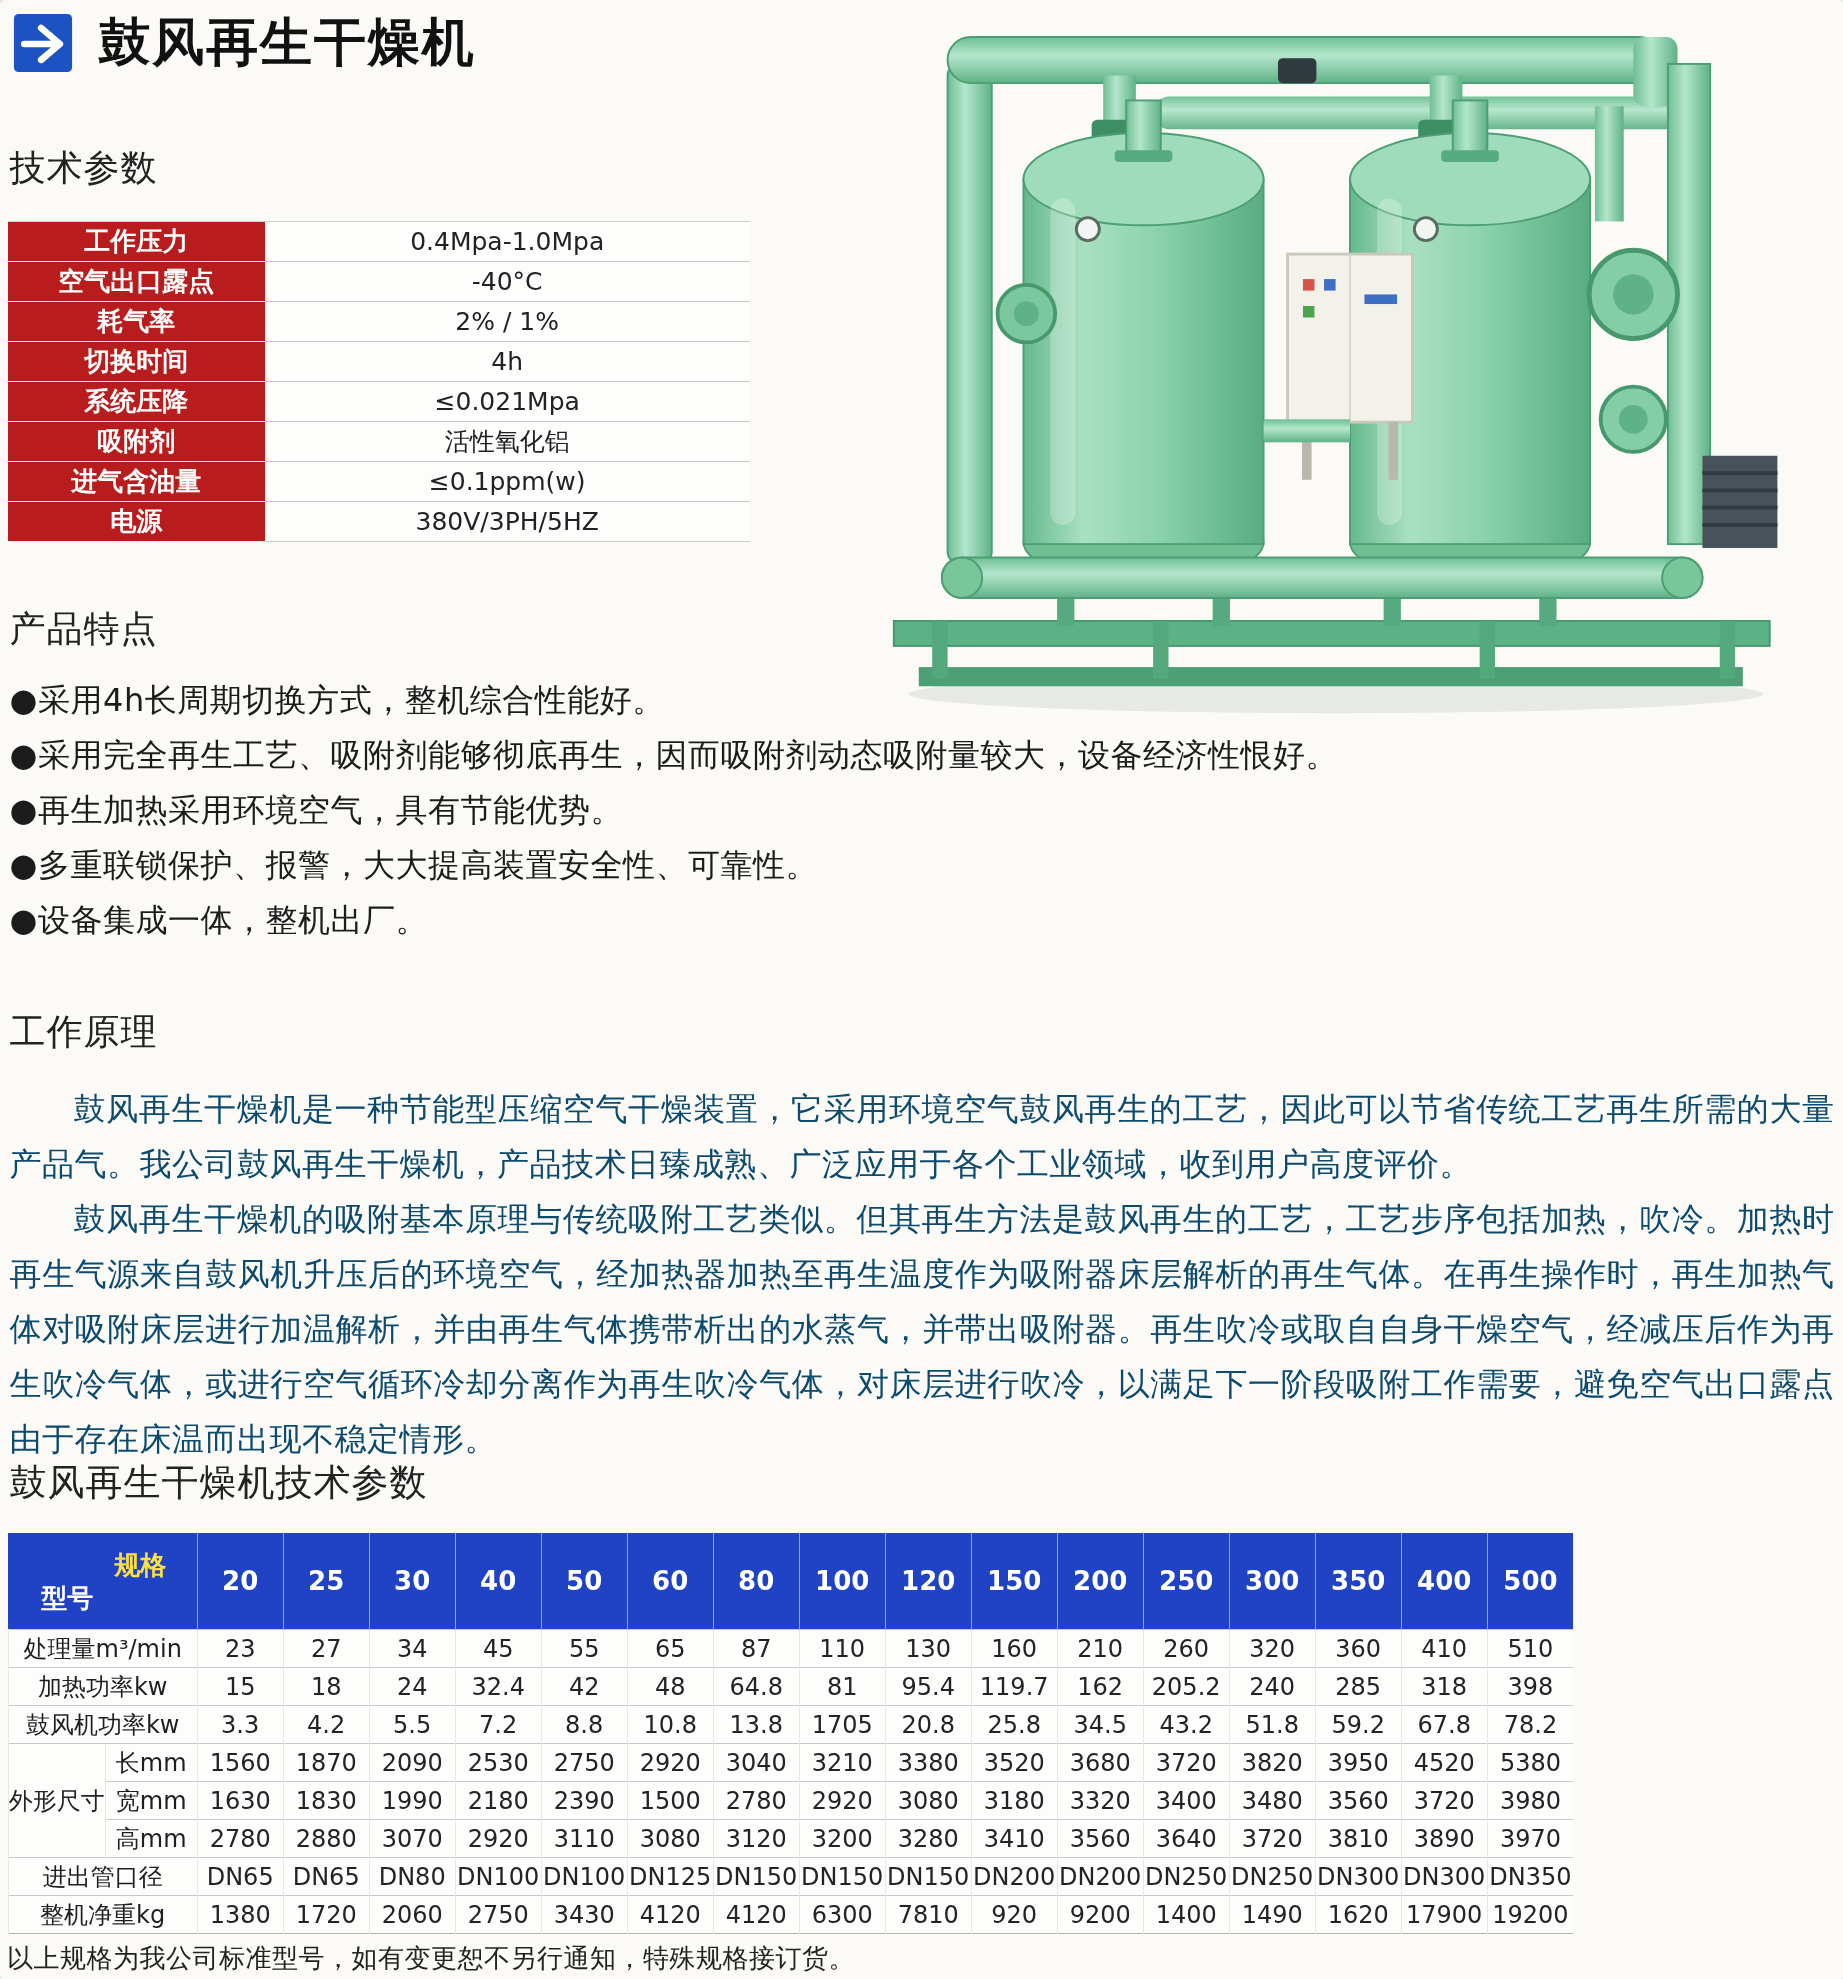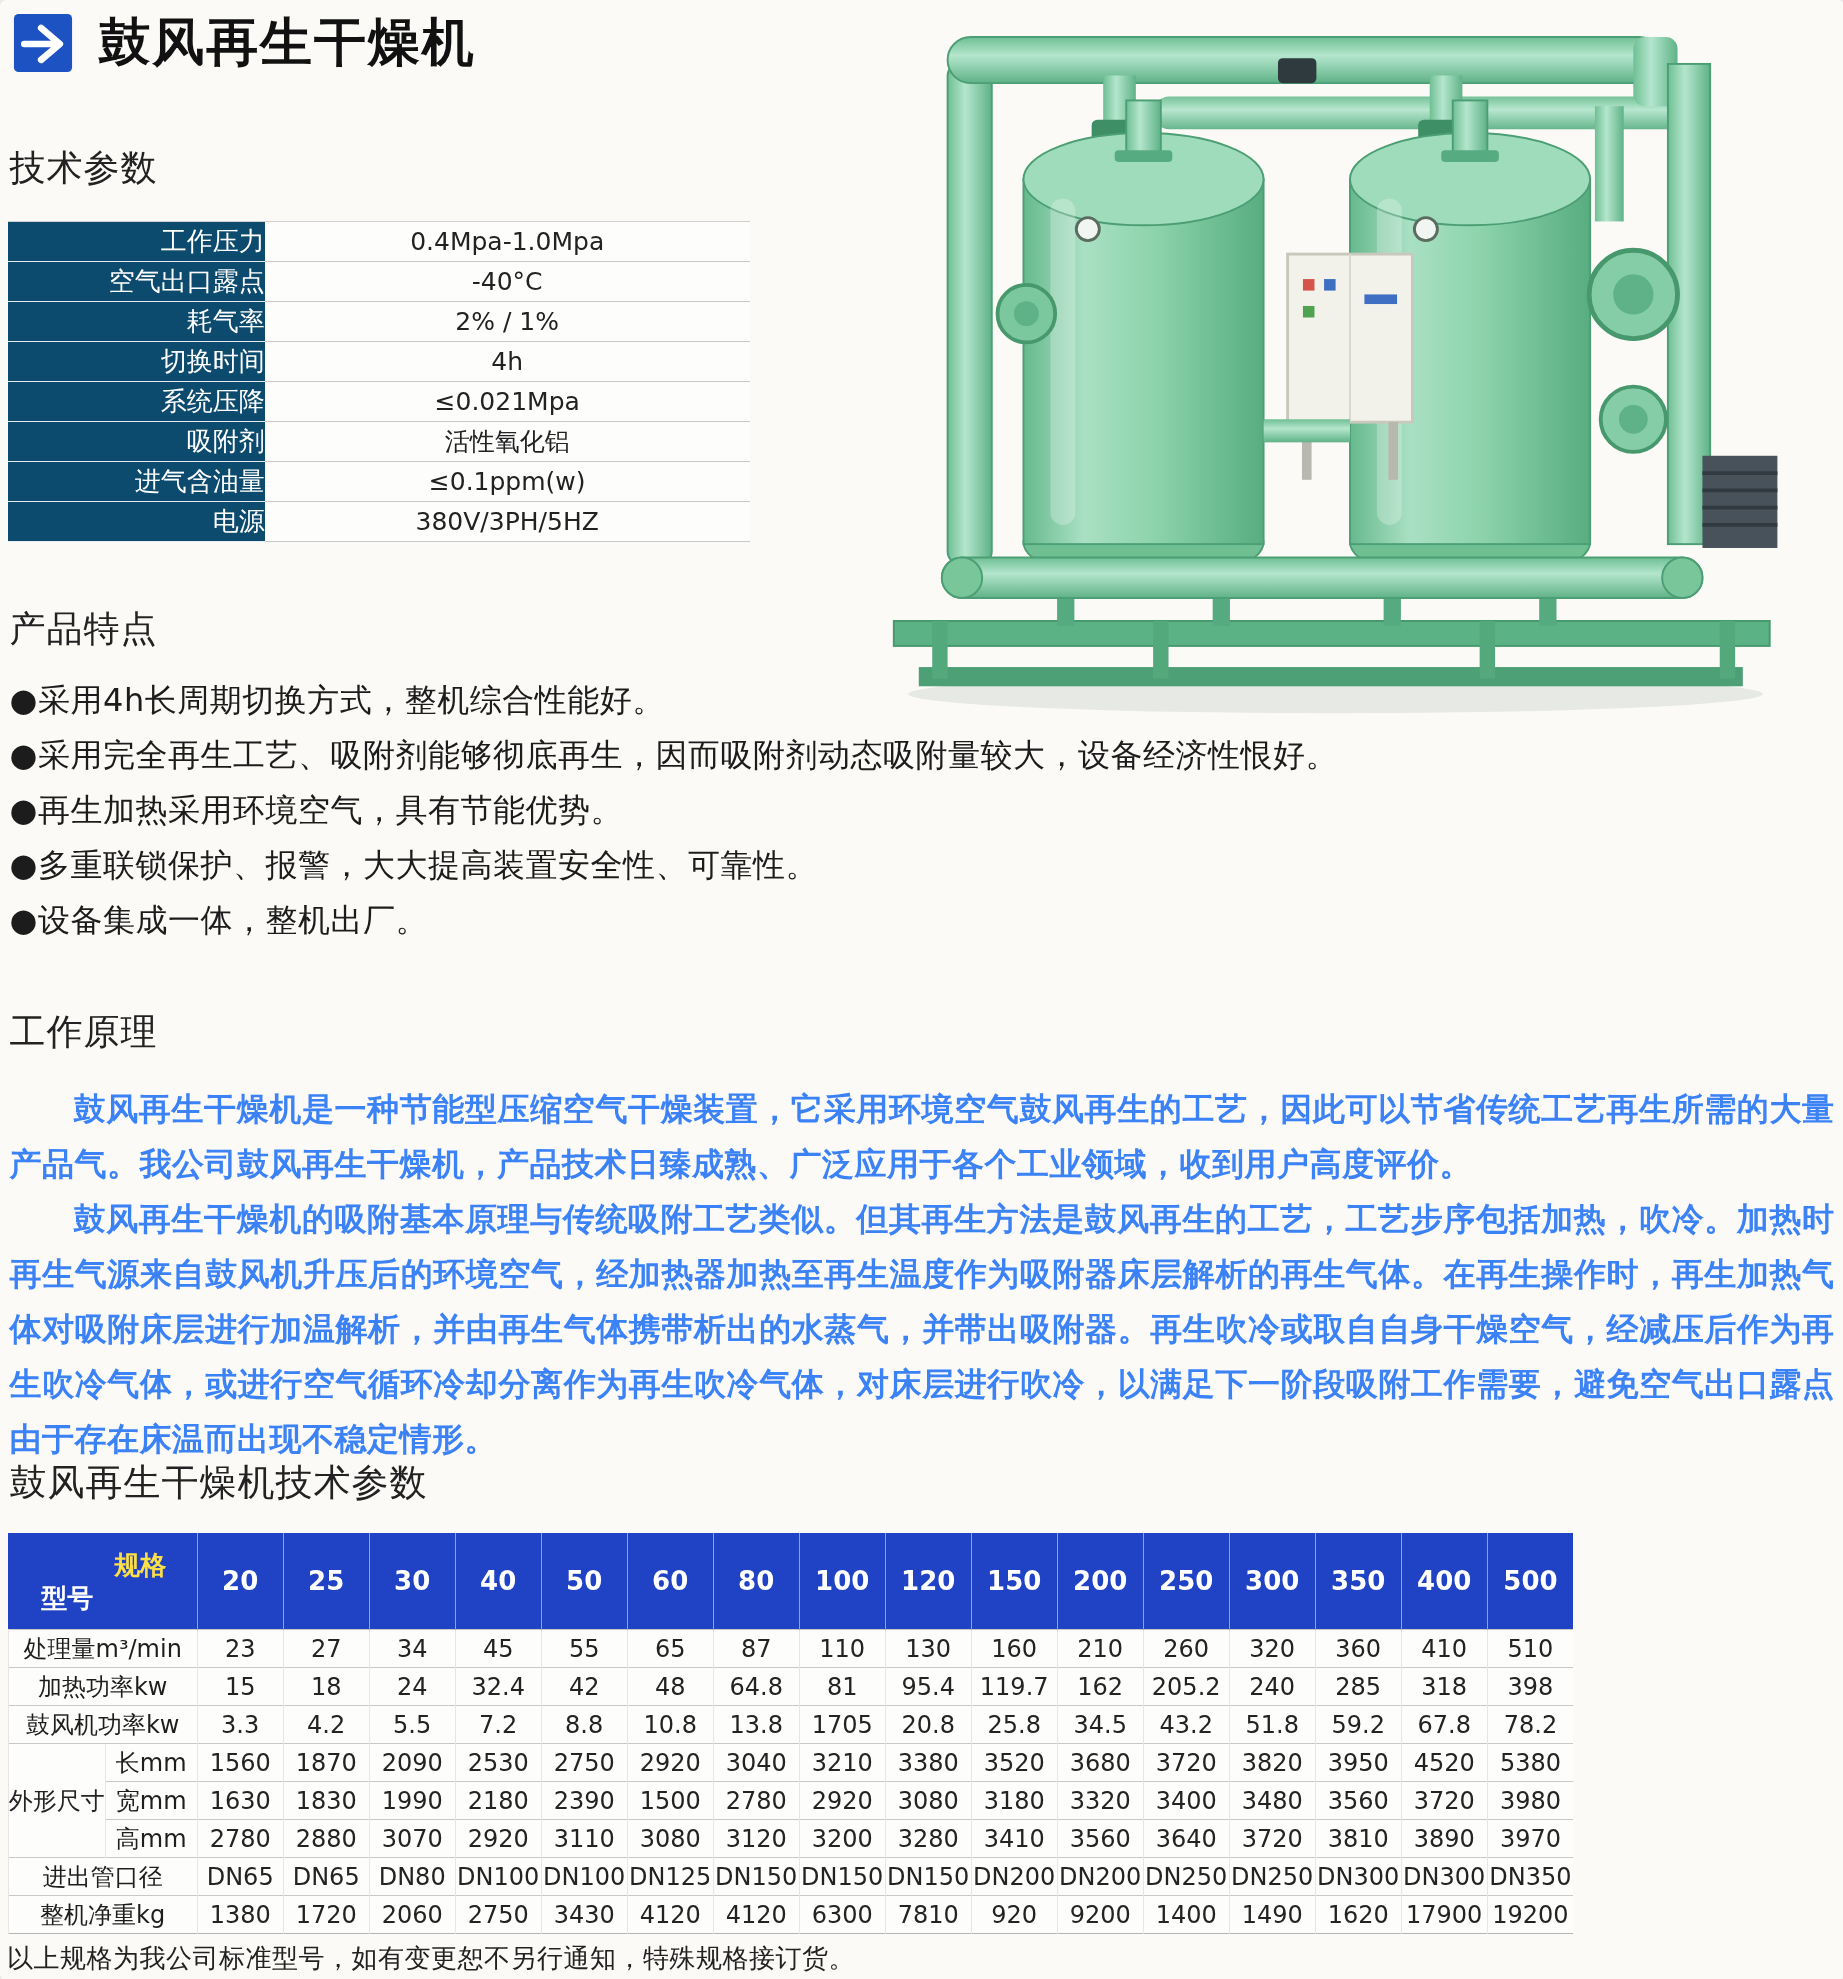--- a/index.html
+++ b/index.html
@@ -14,27 +14,27 @@
   .page-title{font-size:52px;font-weight:700;letter-spacing:1.9px;color:#111;}
   
   .sec-heading{position:absolute;left:9.6px;font-size:36px;font-weight:500;color:#222;letter-spacing:1px;}
   #h-tech{top:144px;}
   #h-features{top:605px;}
   #h-principle{top:1008px;}
   #h-spec{top:1458px;font-size:37px;}
   
   .tp-table{position:absolute;left:7.7px;top:221px;width:742px;border-collapse:collapse;table-layout:fixed;border-top:1px solid #cfcfcf;}
   .tp-table td{height:39px;padding:0;}
-  .tp-label{background:#0c4a6e;color:#fff;font-size:26px;text-align:right;border-bottom:1.9px solid #e8ebf4;width:257px;font-weight:400;}
+  .tp-label{background:#b91c1c;color:#fff;font-size:26px;text-align:center;border-bottom:1.9px solid #e8ebf4;width:257px;font-weight:700;}
   .tp-value{background:#fdfdfc;font-size:25px;text-align:center;border-bottom:1px solid #c9c9c9;color:#222;}
   
   .features-list{position:absolute;left:9.6px;top:682px;margin:0;padding:0;list-style:none;font-size:32px;color:#1c1c1c;}
   .features-list li{line-height:37px;margin-bottom:18px;letter-spacing:0.5px;}
   
-  .principle-text{position:absolute;left:9.6px;top:1082px;width:1825px;font-size:32px;line-height:55px;text-align:justify;color:#3b82f6;font-weight:bold;}
+  .principle-text{position:absolute;left:9.6px;top:1082px;width:1825px;font-size:32px;line-height:55px;text-align:justify;color:#0c4a6e;}
   .principle-text p{margin:0;text-indent:2em;letter-spacing:0.5px;}
   
   .spec-table{position:absolute;left:7.7px;top:1533px;border-collapse:collapse;table-layout:fixed;background:#fdfdfc;border-bottom:1.9px solid #b5b5b5;}
   .spec-table th,.spec-table td{padding:0;}
   .spec-table thead th{
     background:#2042c4;color:#fff;font-size:26px;font-weight:600;height:96px;
     border-left:1px solid rgba(255,255,255,.5);
   }
   .corner-cell{position:relative;background-color:#2042c4;border-left:none !important;
     background-image:linear-gradient(to bottom right,transparent calc(50% - 1px),#eef0f8 calc(50% - 1px),#eef0f8 calc(50% + 1px),transparent calc(50% + 1px));

